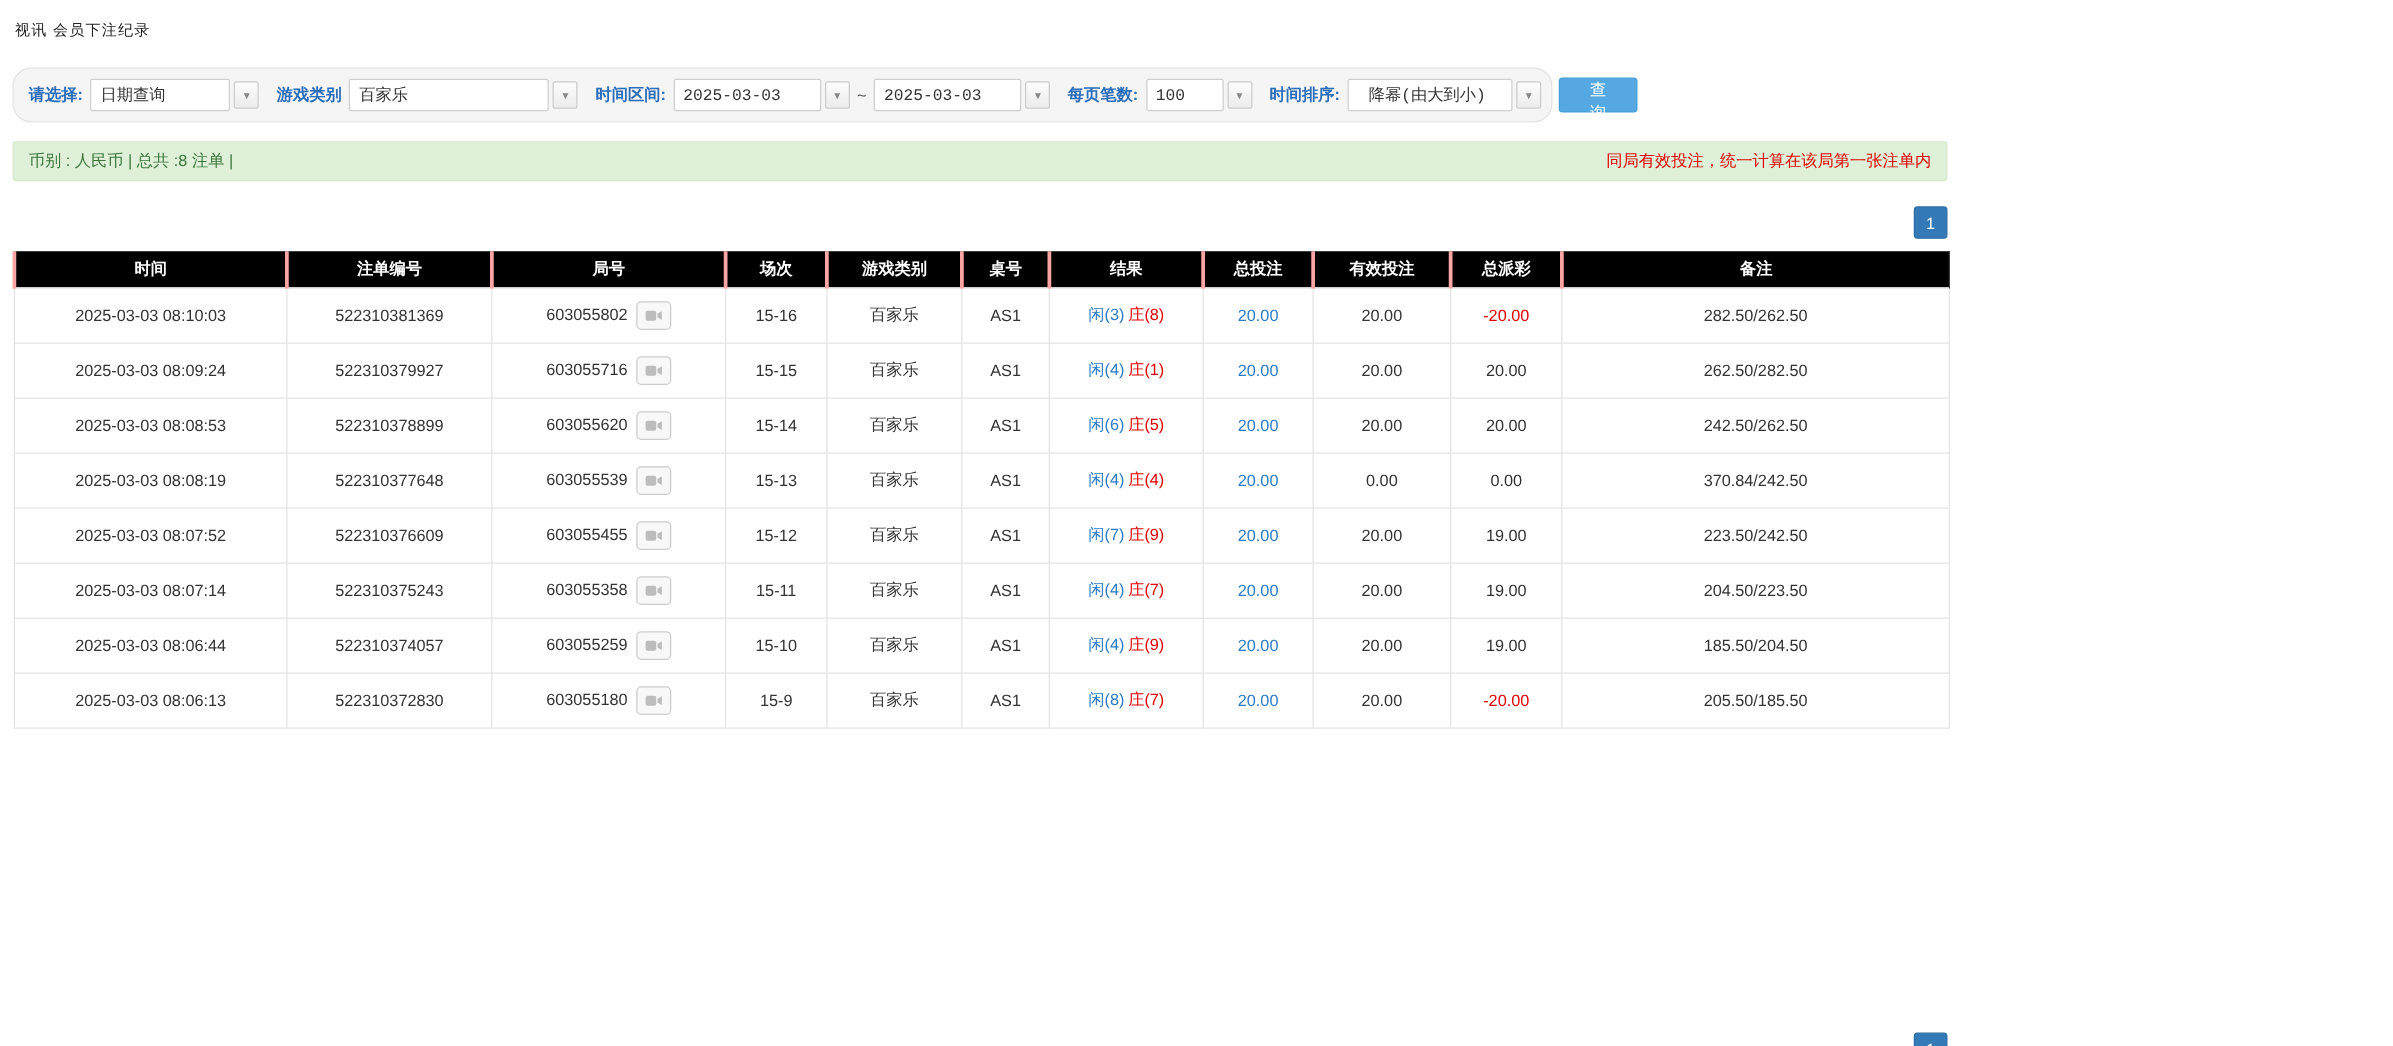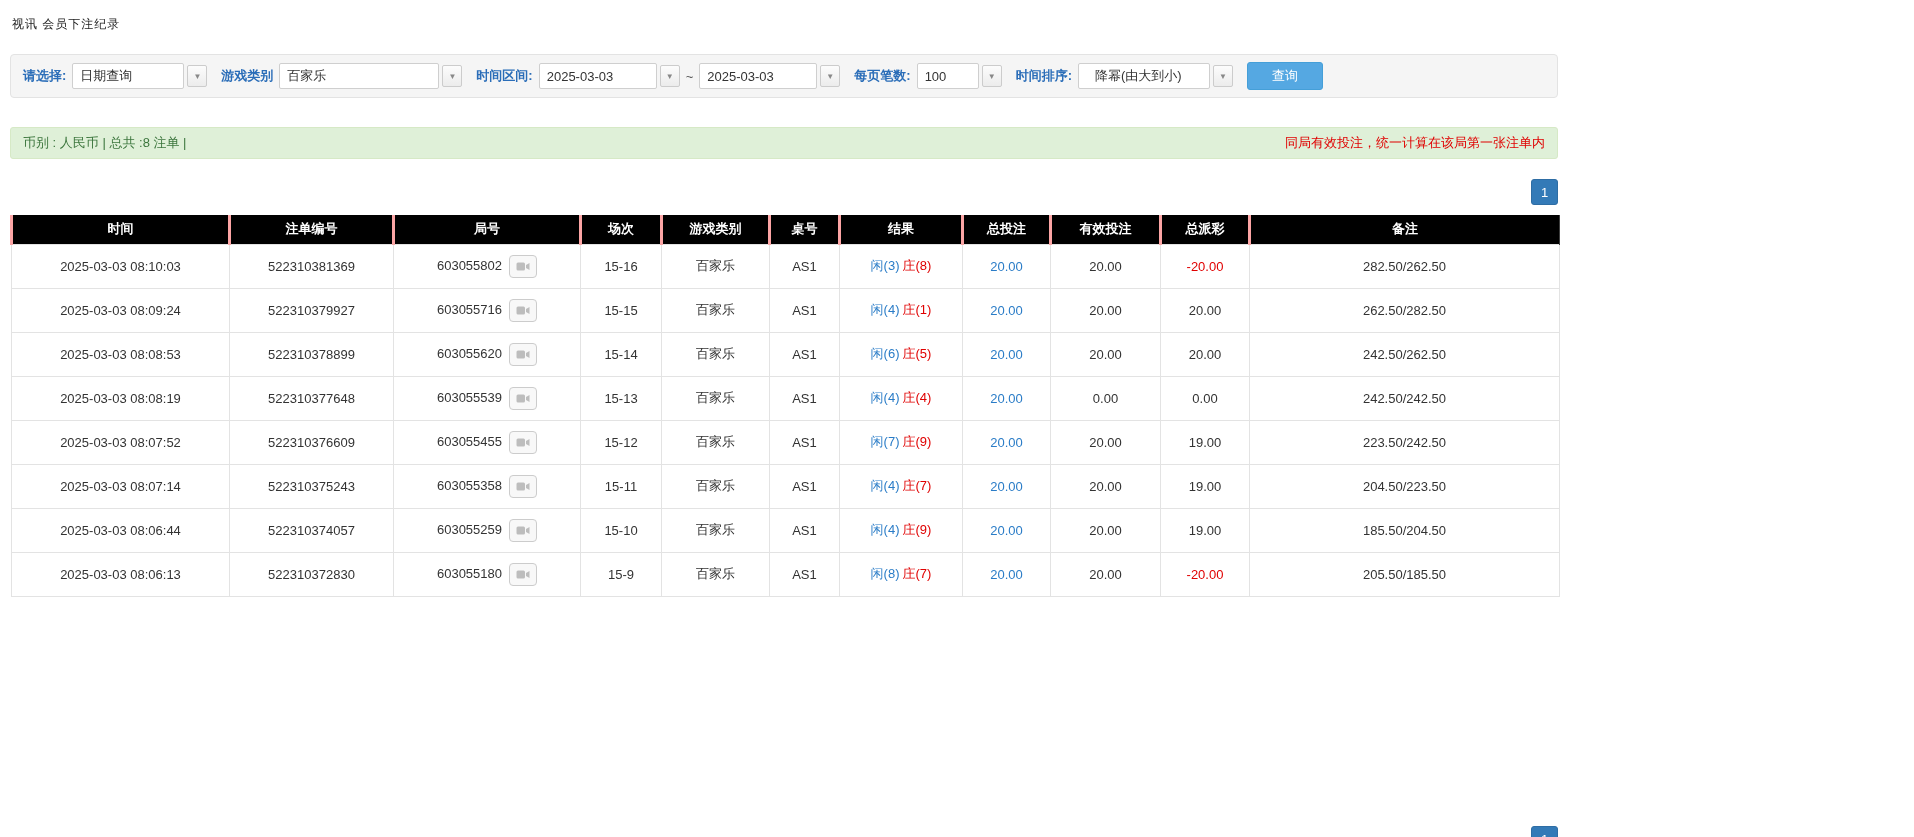--- a/index.html
+++ b/index.html
@@ -1,35 +1,35 @@
 <!DOCTYPE html>
 <html style="--accent-blue: #337ab7; --label-blue: #2a6db8; --link-blue: #2a7cc7; --player-blue: #2a7cc7; --banker-red: #e00000; --alert-red: #e00000; --button-blue: #55a8e2; --header-bg: #000000; --footer-bg: #9d9d9d; --success-bg: #dff0d8; --success-text: #3c763d;"><head>
 <meta charset="utf-8">
 <style>
   *{box-sizing:border-box;margin:0;padding:0}
   html,body{width:1914px;height:837px;background:#fff;overflow:hidden;
     font-family:"Liberation Sans","DejaVu Sans",sans-serif;color:#333}
   .content{position:relative;width:1914px;height:837px;padding:10px 0 0 10px}
   .page-title{font-size:12px;font-weight:400;color:#222;letter-spacing:1px;margin:6px 0 0 2px}
 
-  .filter-bar{margin-top:21px;width:1548px;height:44px;background:#f5f5f5;border:1px solid #e3e3e3;
-    border-radius:4px;display:flex;align-items:center;padding:0 10px;font-size:13px}
+  .filter-bar{margin-top:21px;width:1232px;height:44px;background:#f5f5f5;border:1px solid #e3e3e3;
+    border-radius:15px;display:flex;align-items:center;padding:0 10px;font-size:13px}
   .flabel{color:var(--label-blue,#2a6db8);font-weight:700;white-space:nowrap;margin:0 6px 0 14px}
   .flabel.first{margin-left:2px;color:var(--label-blue,#2a6db8)}
   .combo{display:inline-flex;align-items:center;height:26px}
   .combo input{height:26px;border:1px solid #cfcfcf;background:#fff;padding:0 7px;font-size:13px;
-    color:#333;font-family:Liberation Sans, sans-serif;border-radius:2px}
+    color:#333;font-family:Liberation Mono, monospace;border-radius:2px}
   .combo .arrow{width:20px;height:22px;margin-left:3px;border:1px solid #ccc;border-radius:2px;
     background:linear-gradient(#fcfcfc,#ececec);display:inline-flex;align-items:center;
     justify-content:center;font-size:8px;color:#888;cursor:pointer}
   .tilde{margin:0 6px;color:#555}
   .btn-query{margin-left:14px;height:28px;padding:0 24px;background:var(--button-blue,#55a8e2);
     border:1px solid #459fd8;border-radius:3px;color:#fff;font-size:13px;font-family:inherit;cursor:pointer}
 
-  .summary-bar{margin-top:29px;width:1548px;height:32px;background:var(--success-bg,#dff0d8);
+  .summary-bar{margin-top:15px;width:1548px;height:32px;background:var(--success-bg,#dff0d8);
     border:1px solid #d6e9c6;border-radius:3px;display:flex;align-items:center;
     justify-content:space-between;padding:0 12px;font-size:13px}
   .summary-left{color:var(--success-text,#3c763d)}
   .summary-right{color:var(--alert-red,#e00000)}
 
   .pager-top{width:1548px;display:flex;justify-content:flex-end;margin-top:20px}
   .page-btn{min-width:27px;height:26px;background:var(--accent-blue,#337ab7);border:1px solid #2e6da4;
     border-radius:3px;color:#fff;font-size:13px;display:inline-flex;align-items:center;
     justify-content:center;cursor:pointer}
 
@@ -211,21 +211,21 @@
     </td>
     <td>15-13</td>
     <td>百家乐</td>
     <td>AS1</td>
     <td>
       <span class="player">闲(4)</span><span class="banker">庄(4)</span>
     </td>
     <td class="link">20.00</td>
     <td>0.00</td>
     <td>0.00</td>
-    <td>242.50/242.50</td>
+    <td>370.84/242.50</td>
   </tr>
         <tr class="data-row">
     <td>2025-03-03 08:07:52</td>
     <td>522310376609</td>
     <td>
       <span>603055455</span><span class="video-btn">
               <svg width="14" height="11" viewBox="0 0 14 11">
                 <rect x="0.5" y="1.5" width="8.5" height="8" rx="1.5" fill="#bdbdbd"></rect>
                 <path d="M10 4 L13.5 2 V9 L10 7 Z" fill="#bdbdbd"></path>
               </svg>

